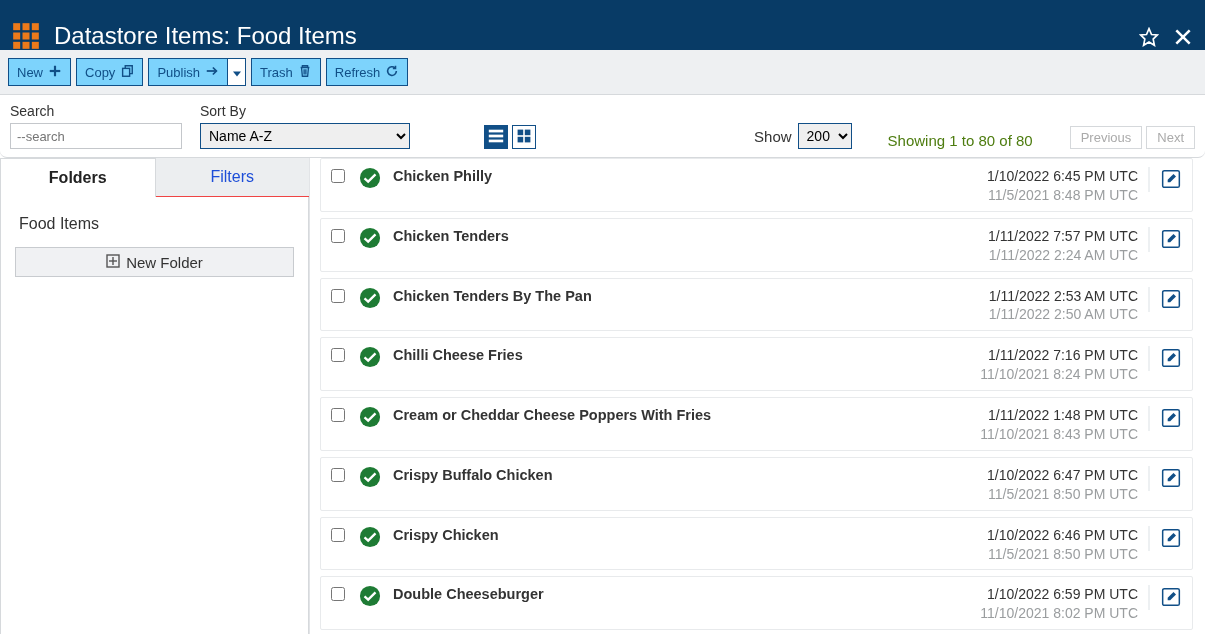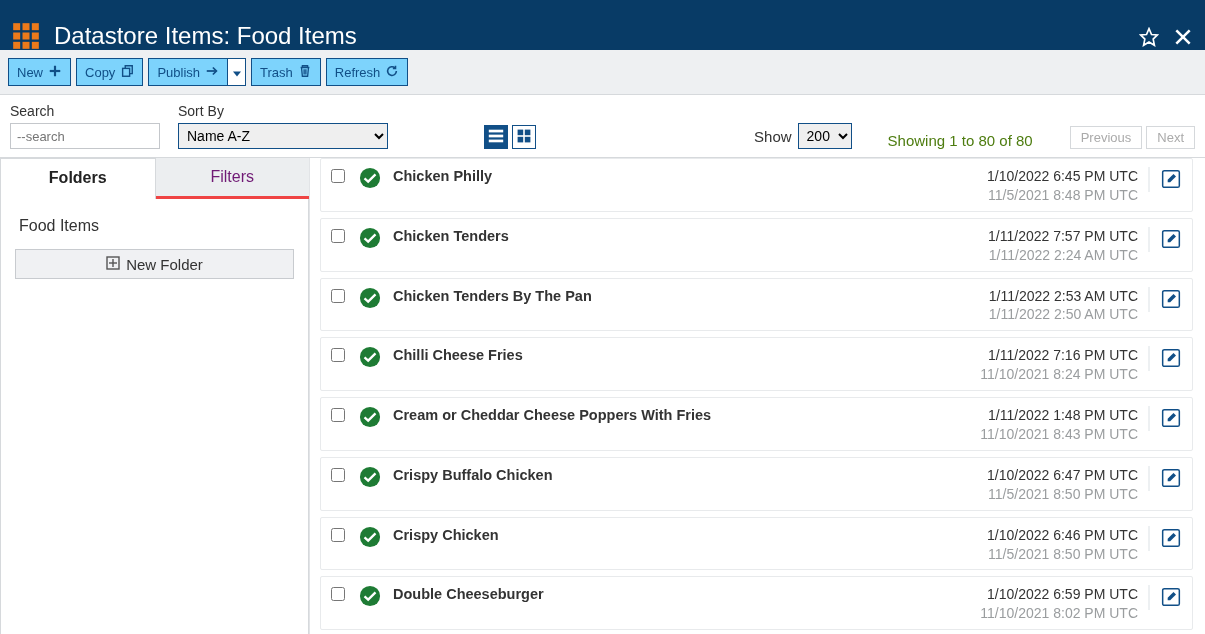--- a/index.html
+++ b/index.html
@@ -10,40 +10,40 @@
 .titlebar h1 { font-size: 24px; font-weight: 400; flex: 1; }
 .titlebar .right-icons { display: flex; gap: 14px; }
 .titlebar .right-icons svg { width:20px; height:20px; }
 
 .toolbar { background: #eef0f2; padding: 8px; display: flex; gap: 5px; border-bottom: 1px solid #d6d9dc; }
 .tbtn { border:1px solid #114f87; background:#7dd3fc; color:#114f87; padding:4px 8px; font-size:13px; display:flex; align-items:center; gap:5px; cursor:pointer; height:28px;}
 .tbtn svg { width:14px; height:14px; }
 .tbtn-group { display:flex; }
 .tbtn-split { border:1px solid #114f87; background:#fff; color:#114f87; width:18px; display:flex; align-items:center; justify-content:center; cursor:pointer; height:28px; border-left:none;}
 
-.filterbar { background:#fff; padding: 8px 10px; border-bottom:1px solid #d6d9dc; display:flex; align-items:flex-end; gap:18px;}
+.filterbar { background:#fff; padding: 8px 10px; border-bottom:1px solid #d6d9dc; display:flex; align-items:flex-end; gap:18px;border-radius:7px;}
 .filterbar .lbl { font-size:14px; color:#333; margin-bottom:4px; display:block;}
-.filterbar input[type=text]{ width:150px; height:26px; border:1px solid #c4c7cb; padding:0 6px; font-size:13px; color:#701a75;}
+.filterbar input[type=text]{ width:172px; height:26px; border:1px solid #c4c7cb; padding:0 6px; font-size:13px; color:#701a75;}
 .filterbar select{ width:210px; height:26px; border:1px solid #114f87; padding:0 4px; font-size:14px;}
 .filterbar .views { margin-left:auto; display:flex; gap:4px;}
 .viewbtn { width:24px; height:24px; display:flex; align-items:center; justify-content:center; cursor:pointer;}
 .viewbtn.active { background:#114f87; }
 .filterbar .show-sec { margin-left: 60px; display:flex; align-items:center; gap:6px;}
 .filterbar .show-sec select{ width:54px; border:1px solid #114f87;}
 .filterbar .show-lbl{font-size:15px; color:#333;}
 .filterbar .summary{ font-size:15px; color:#4d7c0f; margin-left:18px;}
 .filterbar .pager { display:flex; gap:4px; margin-left:19px;}
 .pgbtn{ border:1px solid #d5d8db; background:#fff; color:#aaa; padding:3px 10px; font-size:13px; cursor:default;}
 
 .body { display:flex; height: calc(634px - 50px - 45px - 58px); }
 .sidebar { width: 310px; border-right:1px solid #e2e4e7; background:#fff; padding:0; display:flex; flex-direction:column;}
 .tabs { display:flex; }
 .tab { flex:1; text-align:center; padding:10px 0; font-size:16px; cursor:pointer;}
 .tab.active { background:#fff; font-weight:700; color:#222; border:1px solid #d6d9dc; border-bottom:none;}
-.tab.inactive { background:#eceef0; color:#701a75; border-bottom:3px solid #ef4444;}
+.tab.inactive { background:#eceef0; color:#1d4ed8; border-bottom:1px solid #ef4444;}
 .side-body { padding: 12px 14px; border:1px solid #d6d9dc; border-top:none; flex:1;}
 .folder-label { font-size:16px; color:#333; margin:6px 0 14px 4px;}
 .newfolder { display:flex; align-items:center; justify-content:center; gap:6px; border:1px solid #c8cbcf; background:#f0f1f3; height:30px; font-size:15px; color:#333; cursor:pointer;}
 .newfolder svg{width:14px;height:14px;}
 
 .list-wrap { flex:1; overflow-y:auto; padding:0 12px 0 10px; position:relative;}
 .list-wrap::-webkit-scrollbar{width:14px;}
 .list-wrap::-webkit-scrollbar-thumb{background:#c9cccf;}
 .row { display:flex; align-items:flex-start; border:1px solid #e8eaec; border-radius:2px; margin-bottom:6px; background:#fff; padding:8px 10px 6px 10px; min-height:48px;}
 .row input[type=checkbox]{ margin-top:2px; margin-right:14px; width:14px; height:14px;}

